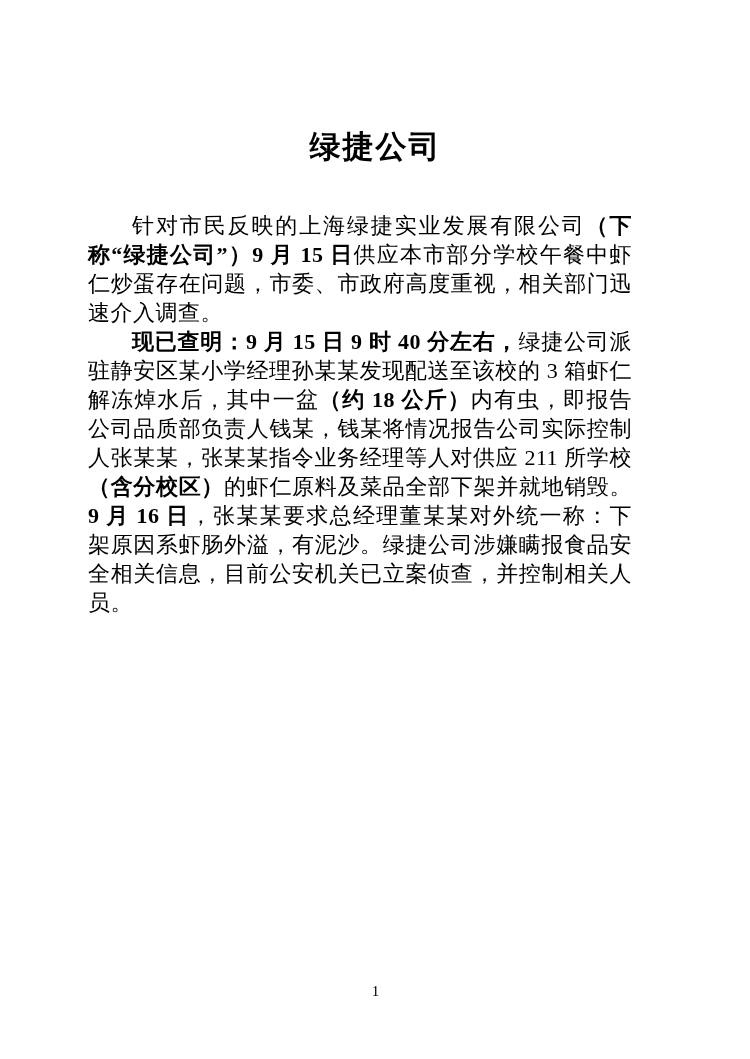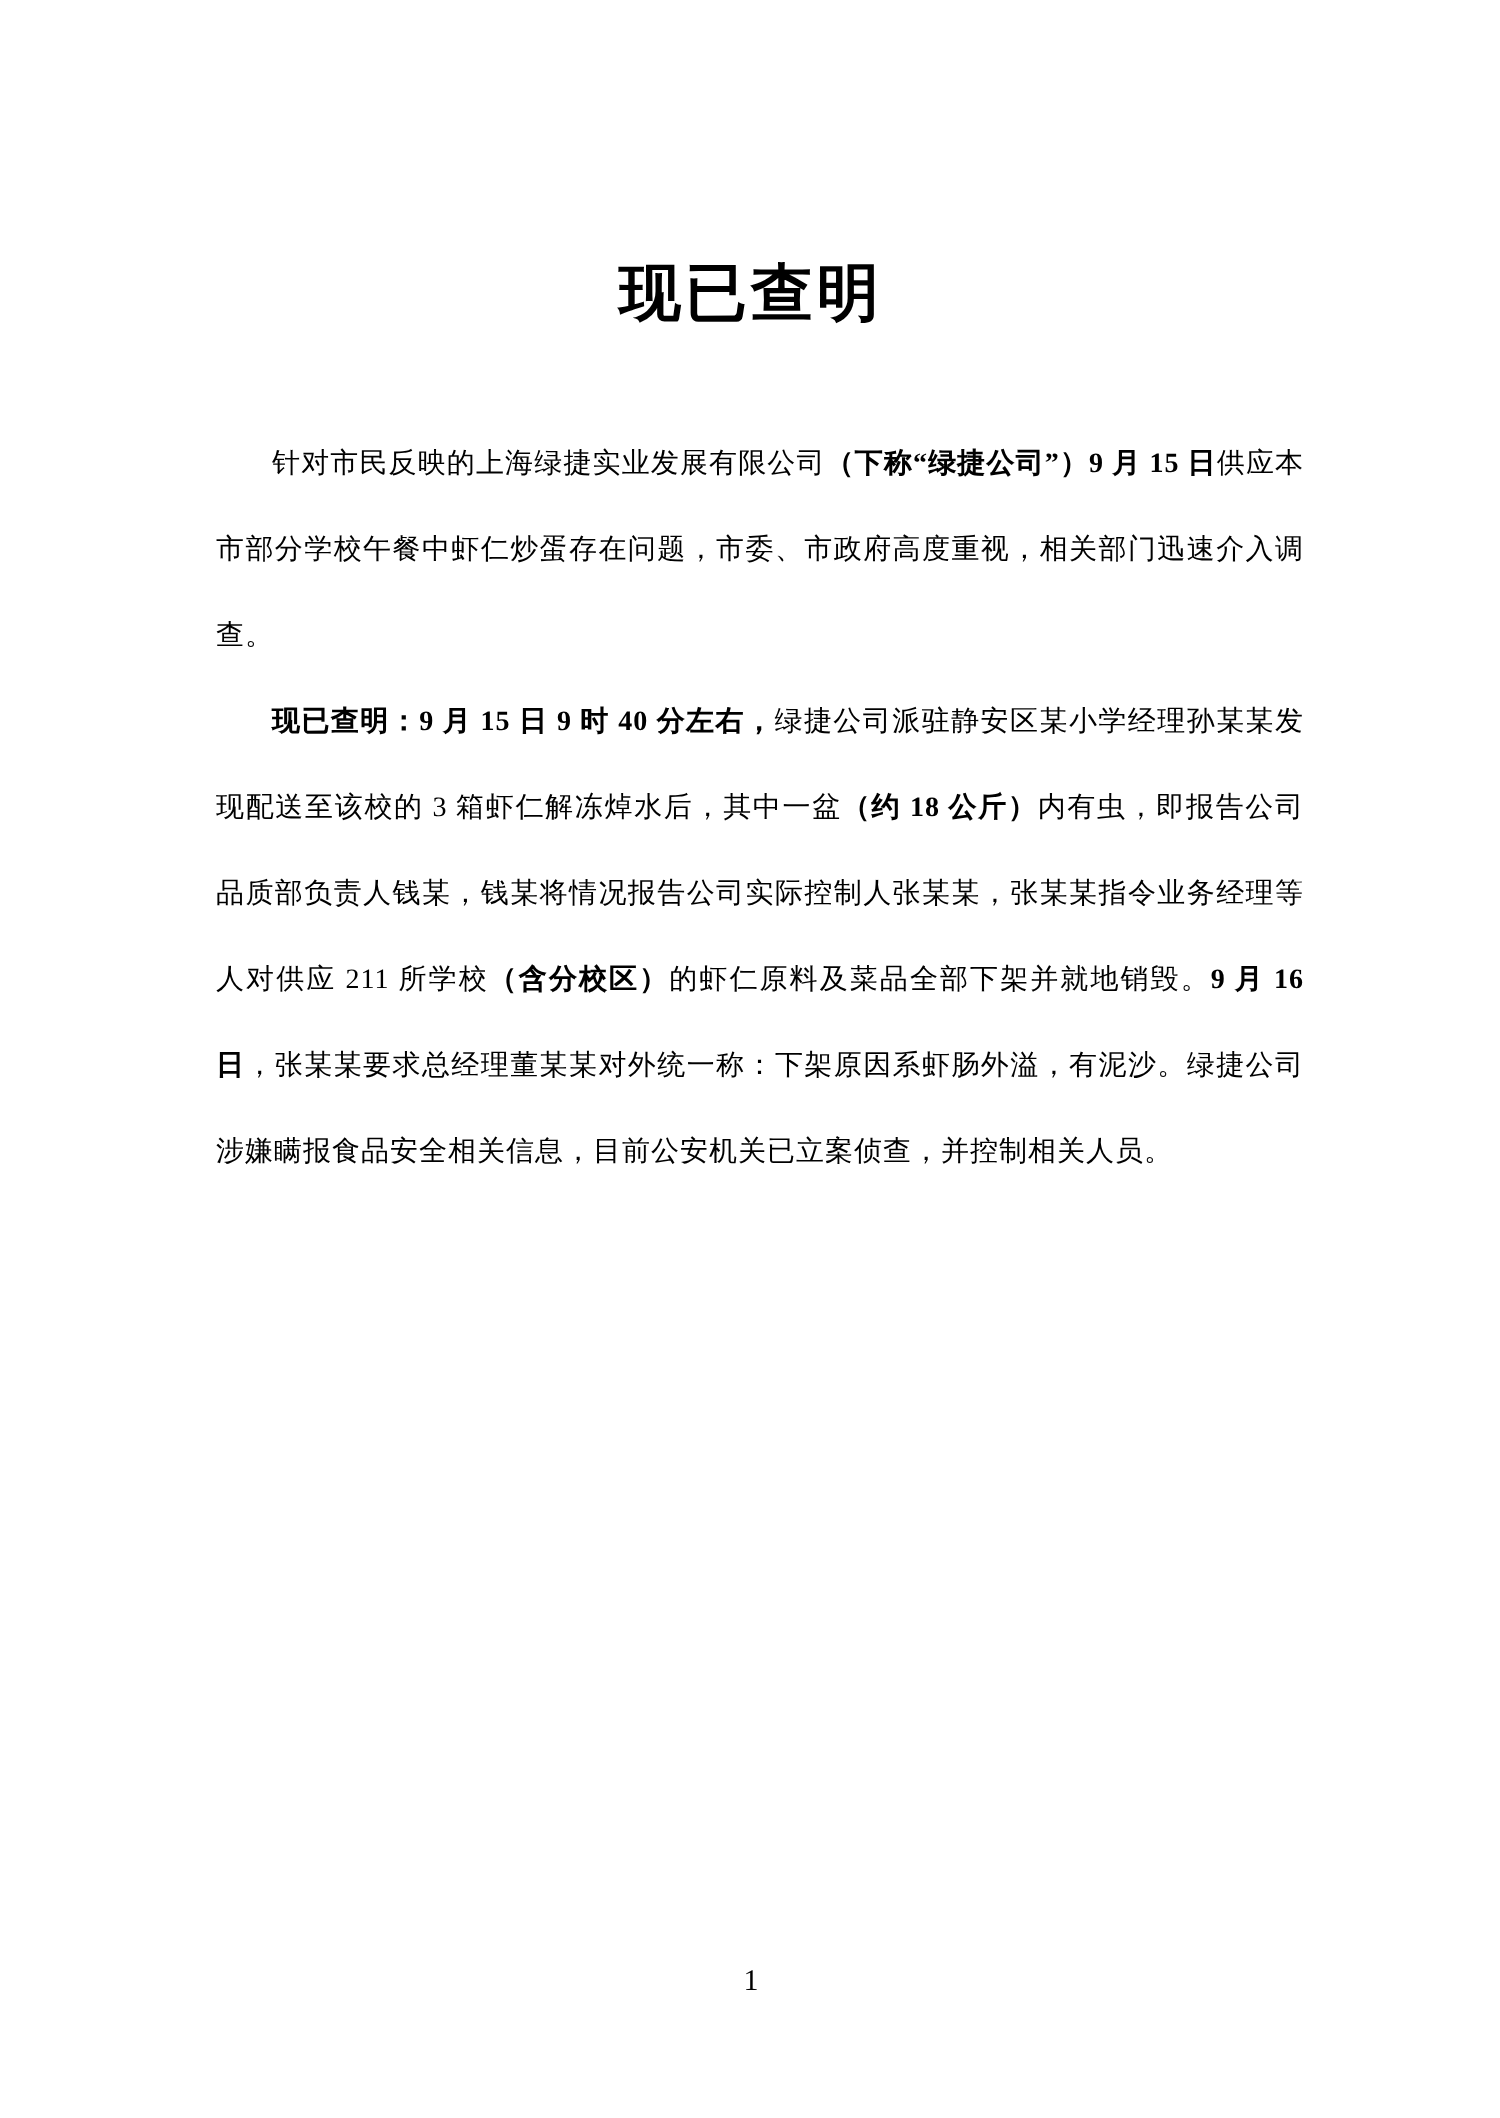--- a/index.html
+++ b/index.html
@@ -25,24 +25,24 @@
     text-align: center;
     font-family: "DejaVu Sans", "Liberation Sans", sans-serif;
     font-weight: bold;
     font-size: 31px;
     letter-spacing: 2px;
     color: #000000;
   }
   .doc-body {
     position: absolute;
     top: 211px;
-    left: 108px;
+    left: 88px;
     width: 544px;
-    font-size: 14px;
-    line-height: 43px;
+    font-size: 22px;
+    line-height: 29px;
     text-align: justify;
     letter-spacing: 0.5px;
   }
   .doc-body p {
     text-indent: 2em;
     margin: 0;
   }
   .doc-body .bold {
     font-weight: bold;
   }
@@ -53,21 +53,21 @@
     width: 543px;
     text-align: center;
     font-size: 15px;
     color: #000000;
   }
 </style>
 </head>
 <body>
 
 <div class="page">
-  <h1 class="doc-title">现已查明</h1>
+  <h1 class="doc-title">绿捷公司</h1>
 
   <div class="doc-body">
       <p><span>针对市民反映的上海绿捷实业发展有限公司</span><span class="bold">（下称“绿捷公司”）9 月 15 日</span><span>供应本市部分学校午餐中虾仁炒蛋存在问题，市委、市政府高度重视，相关部门迅速介入调查。</span></p>
       <p><span class="bold">现已查明：9 月 15 日 9 时 40 分左右，</span><span>绿捷公司派驻静安区某小学经理孙某某发现配送至该校的 3 箱虾仁解冻焯水后，其中一盆</span><span class="bold">（约 18 公斤）</span><span>内有虫，即报告公司品质部负责人钱某，钱某将情况报告公司实际控制人张某某，张某某指令业务经理等人对供应 211 所学校</span><span class="bold">（含分校区）</span><span>的虾仁原料及菜品全部下架并就地销毁。</span><span class="bold">9 月 16 日</span><span>，张某某要求总经理董某某对外统一称：下架原因系虾肠外溢，有泥沙。绿捷公司涉嫌瞒报食品安全相关信息，目前公安机关已立案侦查，并控制相关人员。</span></p>
     </div>
 
   <div class="page-number">1</div>
 </div>
 
 </body></html>

